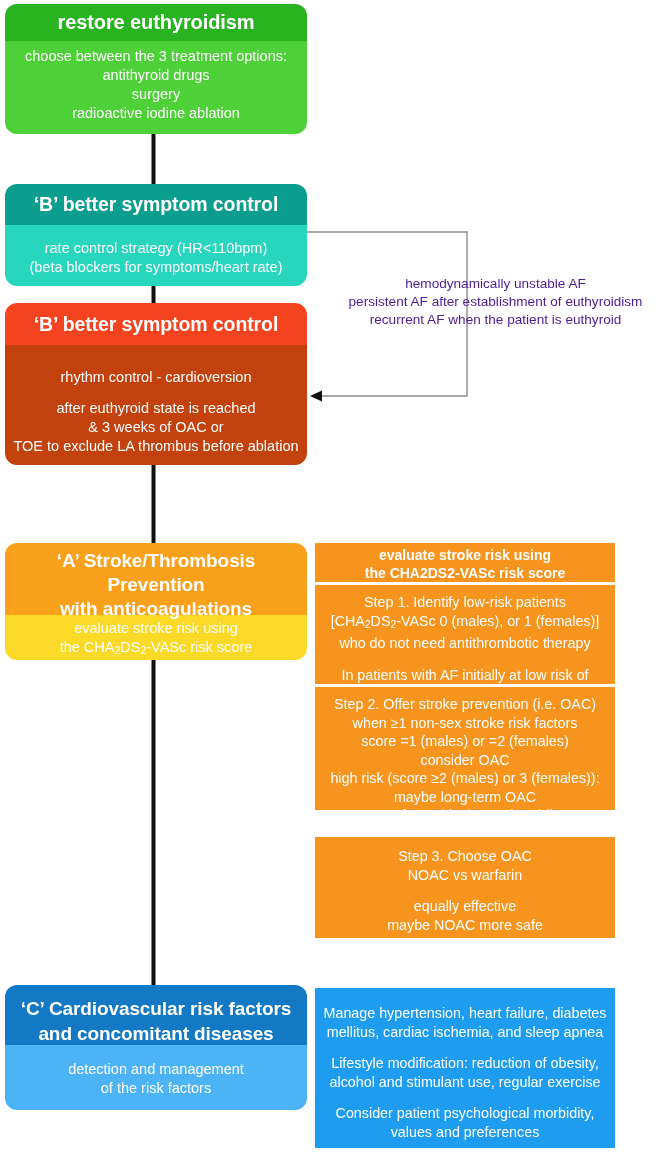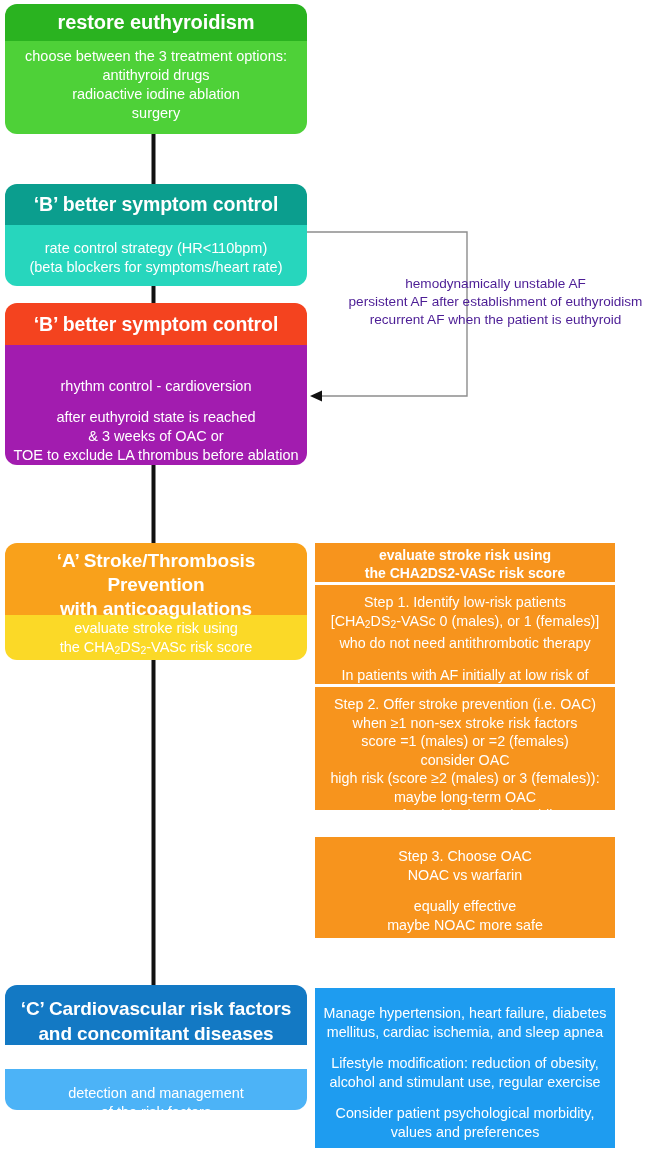--- a/index.html
+++ b/index.html
@@ -26,32 +26,32 @@
   #card-green .bd{background:#4ed138;height:93px;font-size:14.5px;line-height:19px;padding-top:6px;box-sizing:border-box;}
 
   
   #card-teal{top:184px;height:102px;}
   #card-teal .hd{background:#0b9e8e;height:41px;line-height:41px;font-size:19.5px;}
   #card-teal .bd{background:#27d6bd;height:61px;font-size:14.5px;line-height:19px;padding-top:14px;box-sizing:border-box;}
 
   
   #card-red{top:303px;height:162px;}
   #card-red .hd{background:#f4431f;height:42px;line-height:42px;font-size:19.5px;}
-  #card-red .bd{background:#a21caf;height:120px;font-size:14.5px;line-height:19px;padding-top:32px;box-sizing:border-box;}
+  #card-red .bd{background:#c2410c;height:120px;font-size:14.5px;line-height:19px;padding-top:23px;box-sizing:border-box;}
   #card-red .bd .sp{display:block;height:12px;}
 
   
   #card-orange{top:543px;height:117px;}
   #card-orange .hd{background:#f9a11b;height:72px;font-size:19px;line-height:24px;padding-top:6px;box-sizing:border-box;}
   #card-orange .bd{background:#fbd927;height:45px;font-size:14.5px;line-height:19px;padding-top:4px;box-sizing:border-box;}
 
   
   #card-blue{top:985px;height:125px;}
   #card-blue .hd{background:#1379c4;height:60px;font-size:19px;line-height:25px;padding-top:11px;box-sizing:border-box;}
-  #card-blue .bd{background:#4cb3f7;height:65px;font-size:14.5px;line-height:19px;padding-top:15px;box-sizing:border-box;margin-top:24px;}
+  #card-blue .bd{background:#4cb3f7;height:65px;font-size:14.5px;line-height:19px;padding-top:15px;box-sizing:border-box;}
 
   
   .panel{position:absolute;left:315px;width:300px;color:#ffffff;text-align:center;box-sizing:border-box;}
   .panel.solid-orange{background:#f7941d;}
   .panel.solid-blue{background:#1e9cf0;}
   .panel .t{font-size:14.3px;line-height:18.5px;}
   .panel .t.b{font-weight:bold;font-size:14px;line-height:18px;}
   .panel .sp{display:block;height:13px;}
 
   #panel-eval{top:543px;height:39px;padding-top:3px;}
@@ -82,22 +82,22 @@
     <line x1="153.5" y1="658" x2="153.5" y2="987" stroke="#111111" stroke-width="4"></line>
     <path d="M307,232 L467,232 L467,396 L320,396" fill="none" stroke="#8d8d8d" stroke-width="1.4"></path>
     <polygon points="310,396 322,390.5 322,401.5" fill="#111111"></polygon>
   </svg>
 
   <div class="card" id="card-green">
     <div class="hd">restore euthyroidism</div>
     <div class="bd">
       <div>choose between the 3 treatment options:</div>
       <div>antithyroid drugs</div>
+      <div>surgery</div>
       <div>radioactive iodine ablation</div>
-      <div>surgery</div>
     </div>
   </div>
 
   <div class="card" id="card-teal">
     <div class="hd">‘B’ better symptom control</div>
     <div class="bd">
       <div>rate control strategy (HR&lt;110bpm)</div>
       <div>(beta blockers for symptoms/heart rate)</div>
     </div>
   </div>

